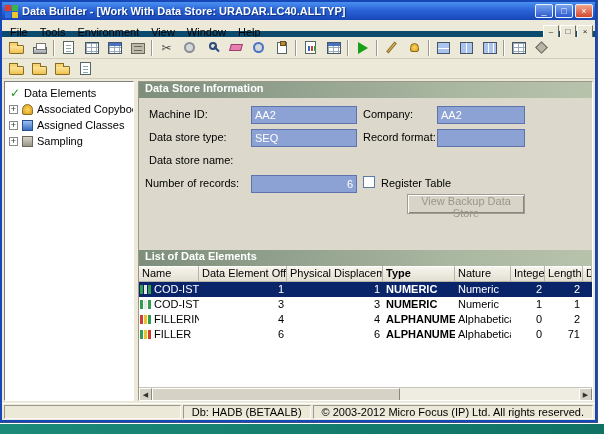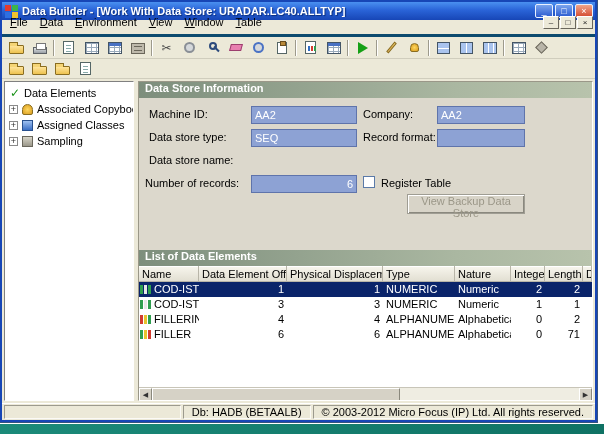--- a/index.html
+++ b/index.html
@@ -18,22 +18,22 @@
   .app-icon{width:13px;height:13px;margin:0 4px 0 1px;display:grid;grid-template-columns:6px 6px;grid-template-rows:6px 6px;gap:1px;}
   .app-icon i{display:block;}
   .app-icon i:nth-child(1){background:#e23b2e;}.app-icon i:nth-child(2){background:#3bb54a;}
   .app-icon i:nth-child(3){background:#2e6fe2;}.app-icon i:nth-child(4){background:#f0c22e;}
   .title-text{flex:1;white-space:nowrap;overflow:hidden;font-size:11px;text-shadow:1px 1px 1px #0a2d7a;}
   .title-buttons{display:flex;gap:2px;}
   .wbtn{width:18px;height:14px;border:1px solid #e8f0ff;border-radius:2px;padding:0;
     background:linear-gradient(#7aa4ec,#2a5ad0);color:#fff;font-size:9px;line-height:11px;text-align:center;cursor:pointer;}
   .wbtn.close{background:linear-gradient(#f0a58a,var(--close_btn,#d2492f));}
   
-  .menubar{height:17px;flex:0 0 17px;display:flex;align-items:flex-end;background:var(--chrome,#ece9d8);
-    border-bottom:3px solid #0c4a6e;padding:5px 2px;}
+  .menubar{height:17px;flex:0 0 17px;display:flex;align-items:flex-start;background:var(--chrome,#ece9d8);
+    border-bottom:6px solid #0c4a6e;padding:5px 2px;}
   .menu-item{display:inline-block;padding:1px 6px;cursor:default;}
   .menu-item::first-letter{text-decoration:underline;}
   .menu-spacer{flex:1;}
   .mdibtn{width:16px;height:13px;padding:0;margin-left:1px;background:var(--chrome,#ece9d8);
     border:1px solid;border-color:#fff #6a675c #6a675c #fff;font-size:8px;line-height:10px;text-align:center;color:#222;}
   
   .toolbar{height:22px;flex:0 0 22px;display:flex;align-items:center;background:var(--chrome,#ece9d8);
     border-bottom:1px solid #d0cdbd;padding:0 3px;}
   .toolbar2{height:20px;flex:0 0 20px;}
   .tbtn{width:23px;height:20px;display:flex;align-items:center;justify-content:center;
@@ -98,26 +98,26 @@
     background:var(--field_bg,#8da2d4);color:var(--field_text,#fff);font-family:inherit;font-size:11px;padding:1px 3px;}
   .ffield.num{text-align:right;}
   .cb{position:absolute;width:12px;height:12px;background:#fff;border:1px solid #5a7aa8;cursor:pointer;}
   .backup-btn{position:absolute;left:268px;top:96px;width:118px;height:20px;
     background:#d8d4c8;border:1px solid #9f9d93;box-shadow:inset 1px 1px 0 #fff,inset -1px -1px 0 #8a887e;
     color:#9b9788;font-family:inherit;font-size:11px;padding:0;}
   
   .table-area{flex:1;background:#fff;overflow:hidden;display:flex;flex-direction:column;}
   .thead{display:flex;height:16px;flex:0 0 16px;}
   .thead .tc{background:linear-gradient(#f8f6ee,#e2dfd2);border-right:1px solid #b8b5a8;border-bottom:1px solid #b8b5a8;
-    box-shadow:inset 0 1px 0 #fff;padding:1px 3px;white-space:nowrap;overflow:hidden;display:flex;align-items:center;cursor:pointer;}
+    box-shadow:inset 0 1px 0 #fff;padding:1px 3px;white-space:nowrap;overflow:hidden;display:flex;cursor:pointer;}
   .trow{display:flex;height:15px;flex:0 0 15px;cursor:default;}
   .trow .tc{padding:0 3px;line-height:15px;white-space:nowrap;overflow:hidden;}
   .trow.selected{background:var(--selection,#0a246a);color:#fff;}
   .c0{width:60px;flex:0 0 60px;}.c1{width:88px;flex:0 0 88px;}.c2{width:96px;flex:0 0 96px;}
-  .c3{width:72px;flex:0 0 72px;}.c4{width:56px;flex:0 0 56px;}.c5{width:34px;flex:0 0 34px;}
+  .c3{width:72px;flex:0 0 72px;font-weight:bold;}.c4{width:56px;flex:0 0 56px;}.c5{width:34px;flex:0 0 34px;}
   .c6{width:38px;flex:0 0 38px;}.c7{flex:1;}
   .num{text-align:right;}
   .name-cell{display:flex;align-items:center;padding-left:1px !important;}
   .rowic{display:inline-flex;gap:1px;margin-right:3px;}
   .rowic i{width:3px;height:9px;display:block;}
   .tfiller{flex:1;background:#fff;}
   
   .hscroll{height:13px;flex:0 0 13px;display:flex;background:#efede2;border-top:1px solid #c8c5b8;}
   .sbtn{width:13px;height:13px;flex:0 0 13px;background:#d6d2c6;border:1px solid;border-color:#fff #8a887c #8a887c #fff;
     font-size:7px;line-height:10px;text-align:center;color:#333;padding:0;}
@@ -147,25 +147,25 @@
       <span class="title-text">Data Builder - [Work With Data Store: URADAR.LC40.ALLTYP]</span>
       <span class="title-buttons">
         <button class="wbtn">_</button>
         <button class="wbtn">□</button>
         <button class="wbtn close">×</button>
       </span>
     </div>
 
     <div class="menubar">
       <span class="menu-item">File</span>
-      <span class="menu-item">Data</span>
+      <span class="menu-item">Tools</span>
       <span class="menu-item">Environment</span>
       <span class="menu-item">View</span>
       <span class="menu-item">Window</span>
-      <span class="menu-item">Table</span>
+      <span class="menu-item">Help</span>
       <span class="menu-spacer"></span>
       <button class="mdibtn">–</button>
       <button class="mdibtn">□</button>
       <button class="mdibtn">×</button>
     </div>
 
     <div class="toolbar">
       <button class="tbtn">
           <span class="ic icf"></span>
         </button>

